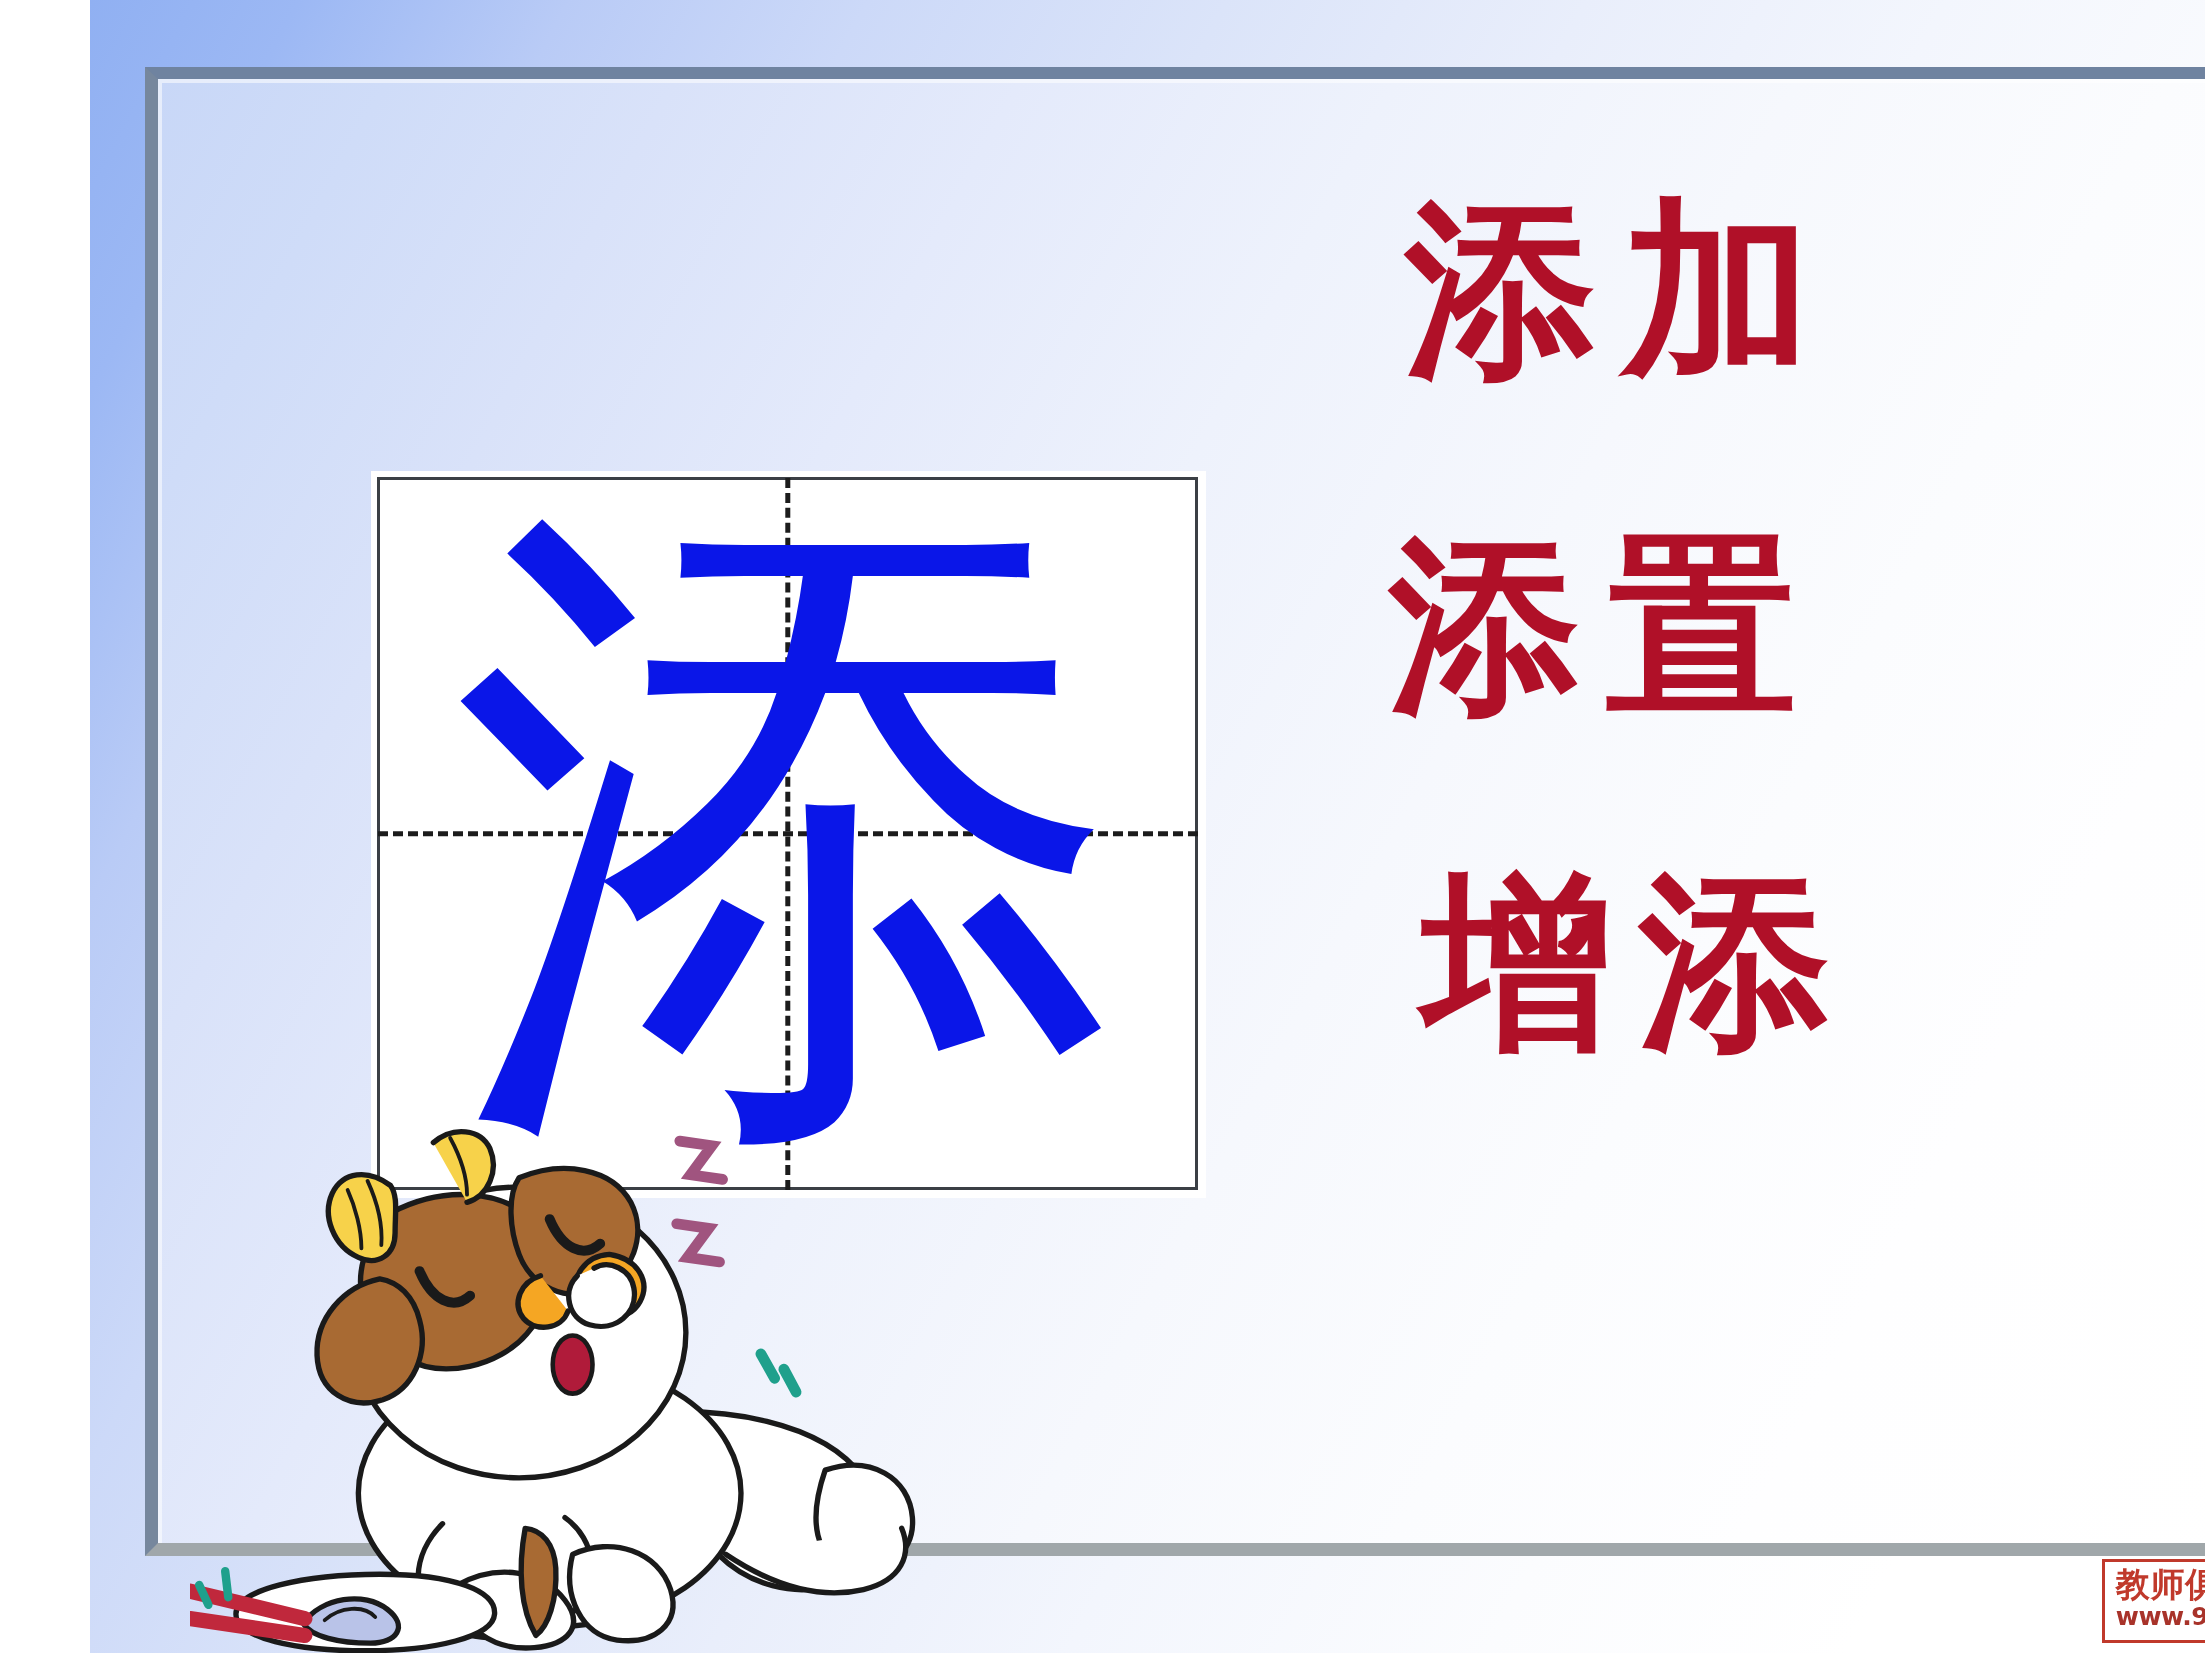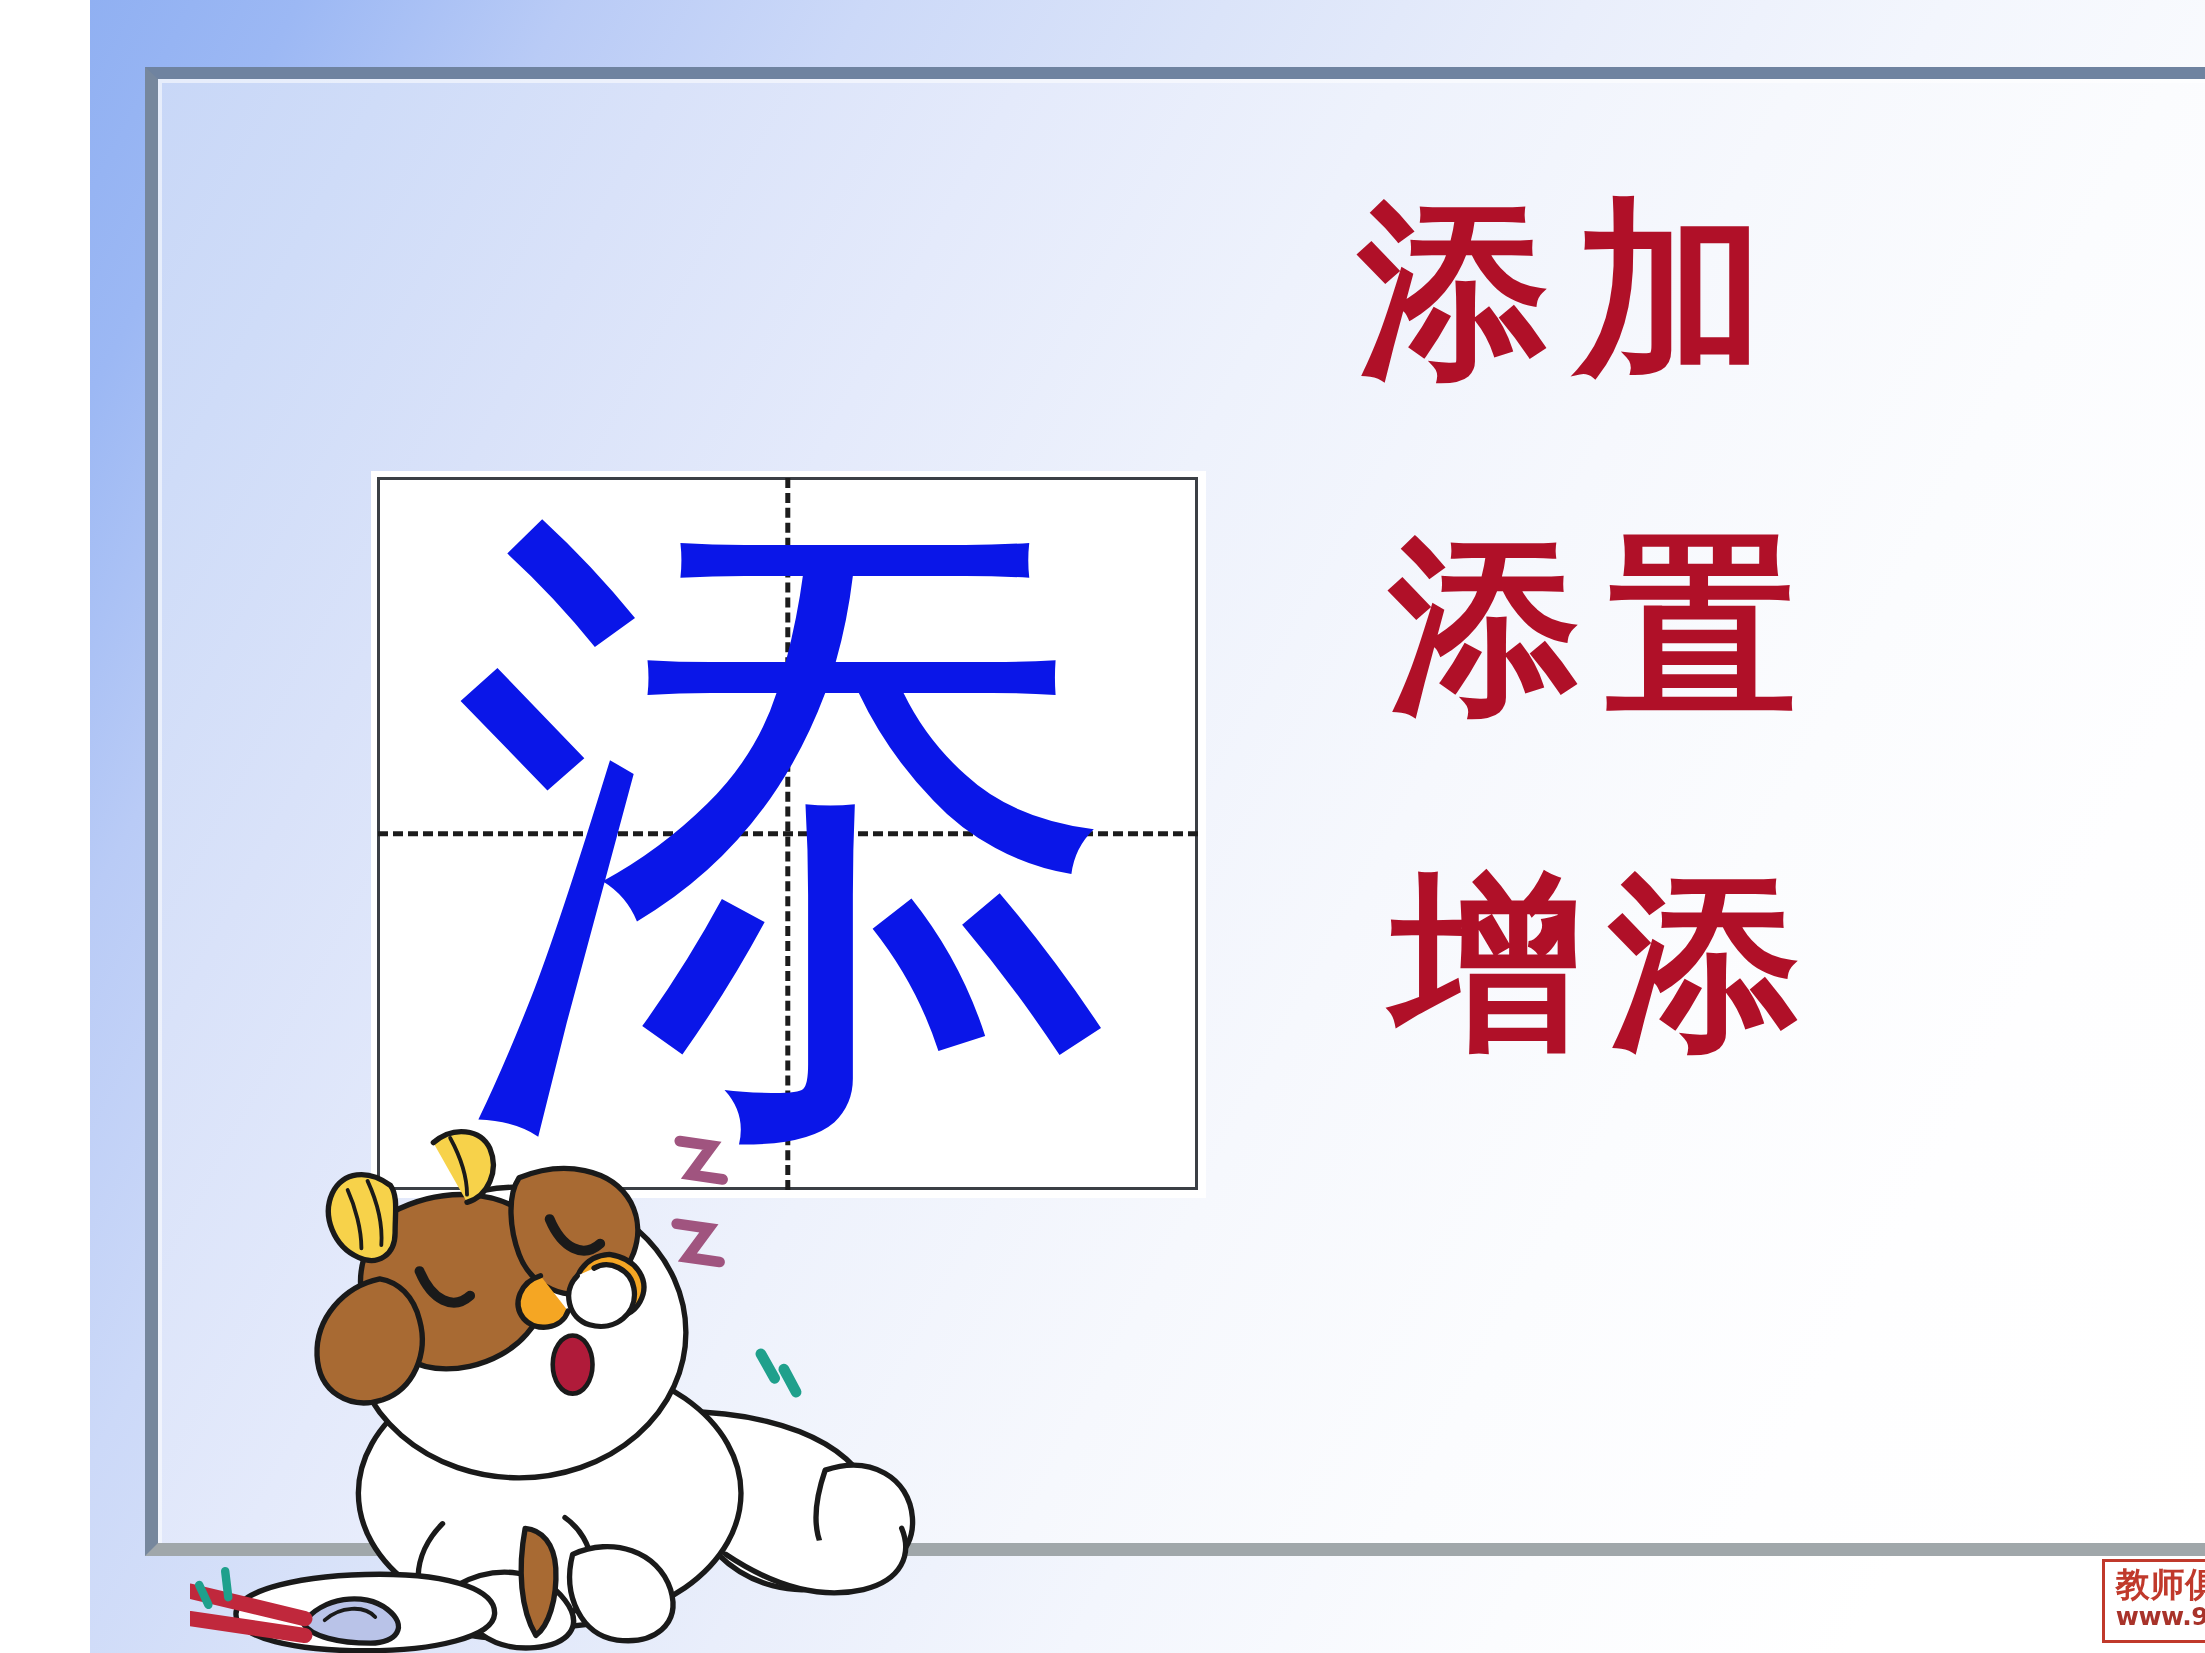--- a/index.html
+++ b/index.html
@@ -145,23 +145,23 @@
   }
   .word-row {
     font-family: "DejaVu Serif", "Liberation Serif", serif;
     font-size: 191px;
     line-height: 1.0;
     font-weight: 700;
     color: #b01028;
     letter-spacing: 26px;
     white-space: nowrap;
   }
-  .word-row.indent-1 { margin-left: 21px; }
+  .word-row.indent-1 { margin-left: 68px; }
   .word-row.indent-2 { margin-left: 52px; }
-  .word-row.indent-3 { margin-left: 55px; }
+  .word-row.indent-3 { margin-left: 85px; }
 
   
   #mascot {
     position: absolute;
     left: 100px;
     top: 1095px;
     width: 727px;
     height: 559px;
     pointer-events: none;
   }

